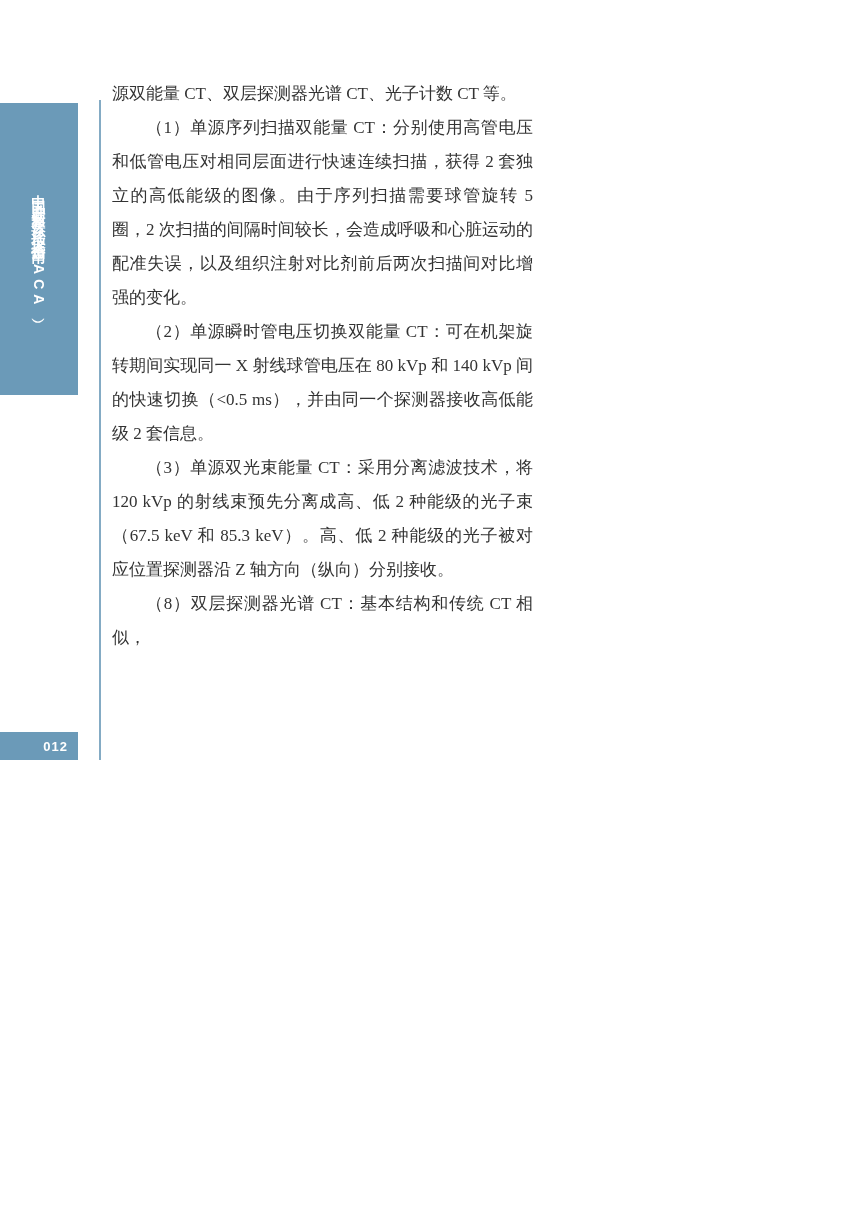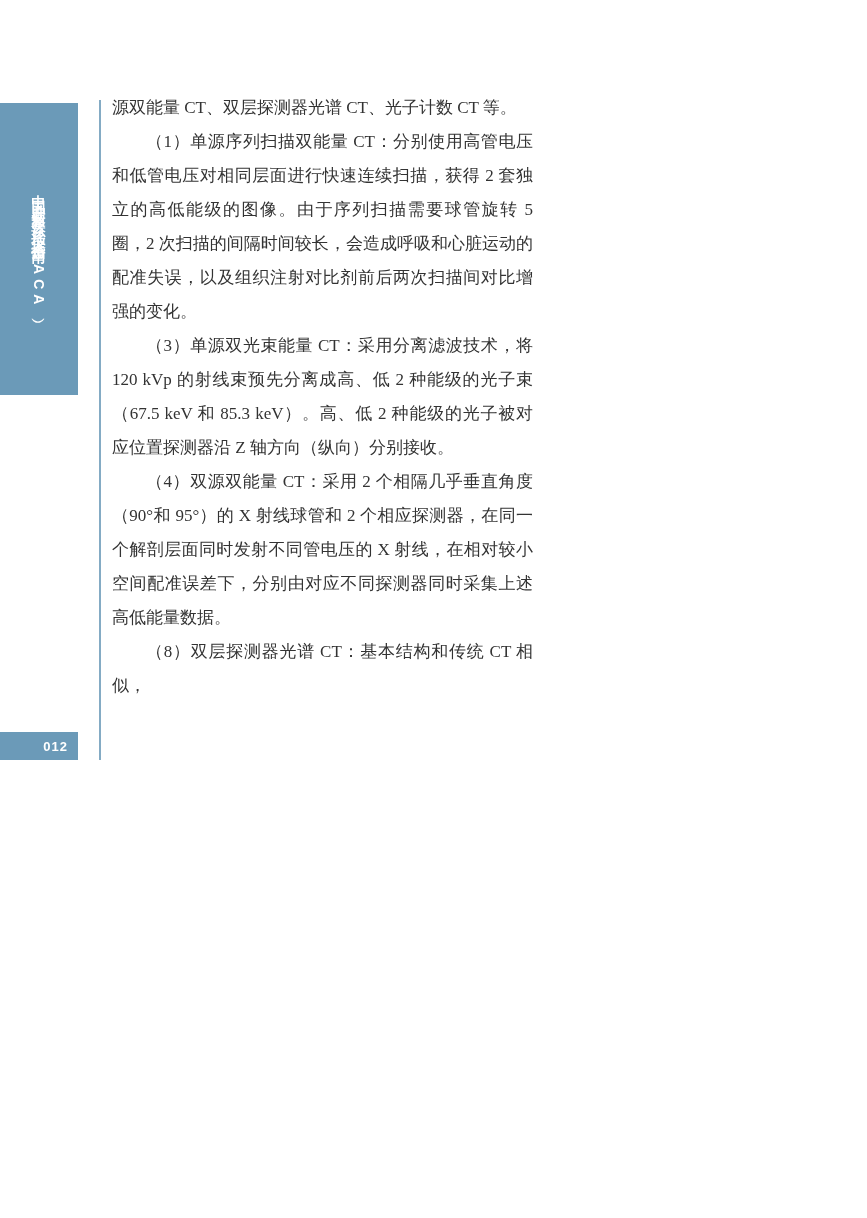--- a/index.html
+++ b/index.html
@@ -62,21 +62,21 @@
     color: #ffffff;
     font-family: "Liberation Sans", "DejaVu Sans", sans-serif;
     font-weight: bold;
     font-size: 13px;
     letter-spacing: 1px;
     text-align: right;
   }
   .content {
     position: absolute;
     left: 112px;
-    top: 91px;
+    top: 77px;
     width: 421px;
     font-family: "Liberation Serif", "DejaVu Serif", serif;
     font-size: 17px;
     line-height: 34px;
     color: var(--text);
     text-align: justify;
   }
   .content p { margin: 0; padding: 0; }
   .content p.indent { text-indent: 2em; }
 </style>
@@ -91,18 +91,18 @@
 
   <div class="vrule"></div>
 
   <div class="page-badge">
     <span>012</span>
   </div>
 
   <div class="content" id="paragraphs">
       <p>源双能量 CT、双层探测器光谱 CT、光子计数 CT 等。</p>
       <p class="indent">（1）单源序列扫描双能量 CT：分别使用高管电压和低管电压对相同层面进行快速连续扫描，获得 2 套独立的高低能级的图像。由于序列扫描需要球管旋转 5 圈，2 次扫描的间隔时间较长，会造成呼吸和心脏运动的配准失误，以及组织注射对比剂前后两次扫描间对比增强的变化。</p>
+      <p class="indent">（2）单源瞬时管电压切换双能量 CT：可在机架旋转期间实现同一 X 射线球管电压在 80 kVp 和 140 kVp 间的快速切换（&lt;0.5 ms），并由同一个探测器接收高低能级 2 套信息。</p>
       <p class="indent">（3）单源双光束能量 CT：采用分离滤波技术，将 120 kVp 的射线束预先分离成高、低 2 种能级的光子束（67.5 keV 和 85.3 keV）。高、低 2 种能级的光子被对应位置探测器沿 Z 轴方向（纵向）分别接收。</p>
-      <p class="indent">（4）双源双能量 CT：采用 2 个相隔几乎垂直角度（90°和 95°）的 X 射线球管和 2 个相应探测器，在同一个解剖层面同时发射不同管电压的 X 射线，在相对较小空间配准误差下，分别由对应不同探测器同时采集上述高低能量数据。</p>
       <p class="indent">（8）双层探测器光谱 CT：基本结构和传统 CT 相似，</p>
     </div>
 
 </div>
 
 </body></html>

